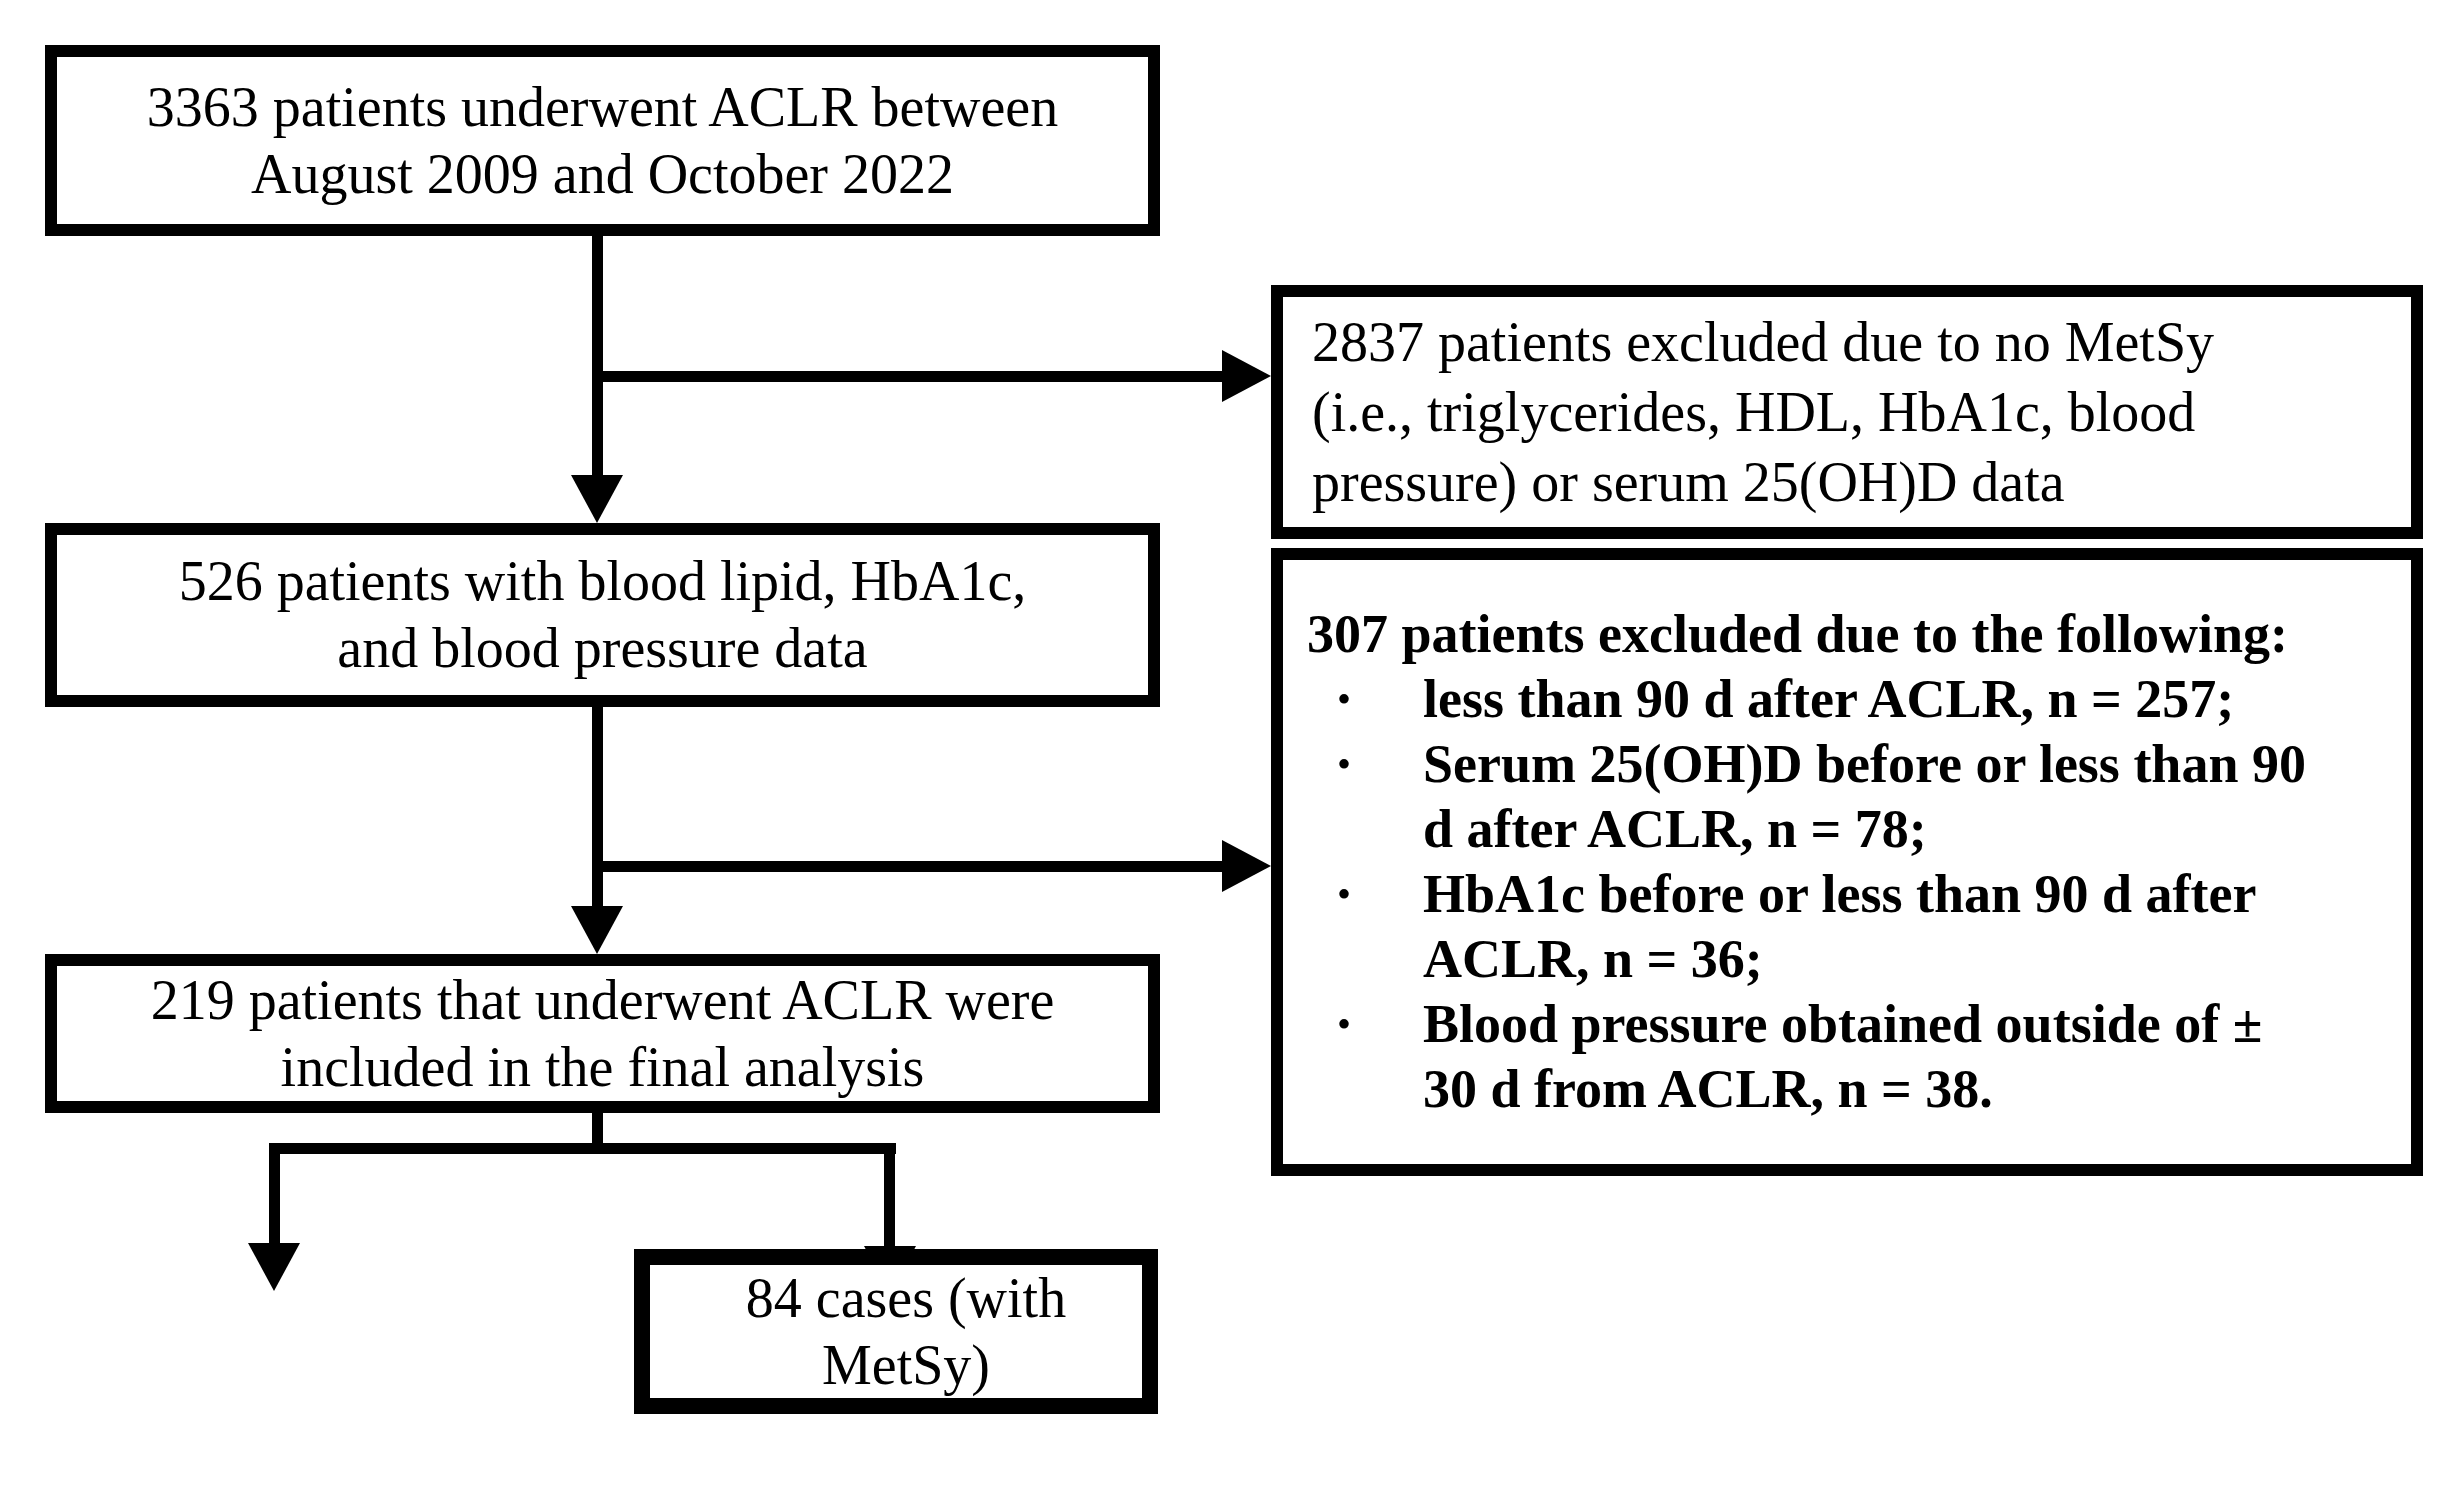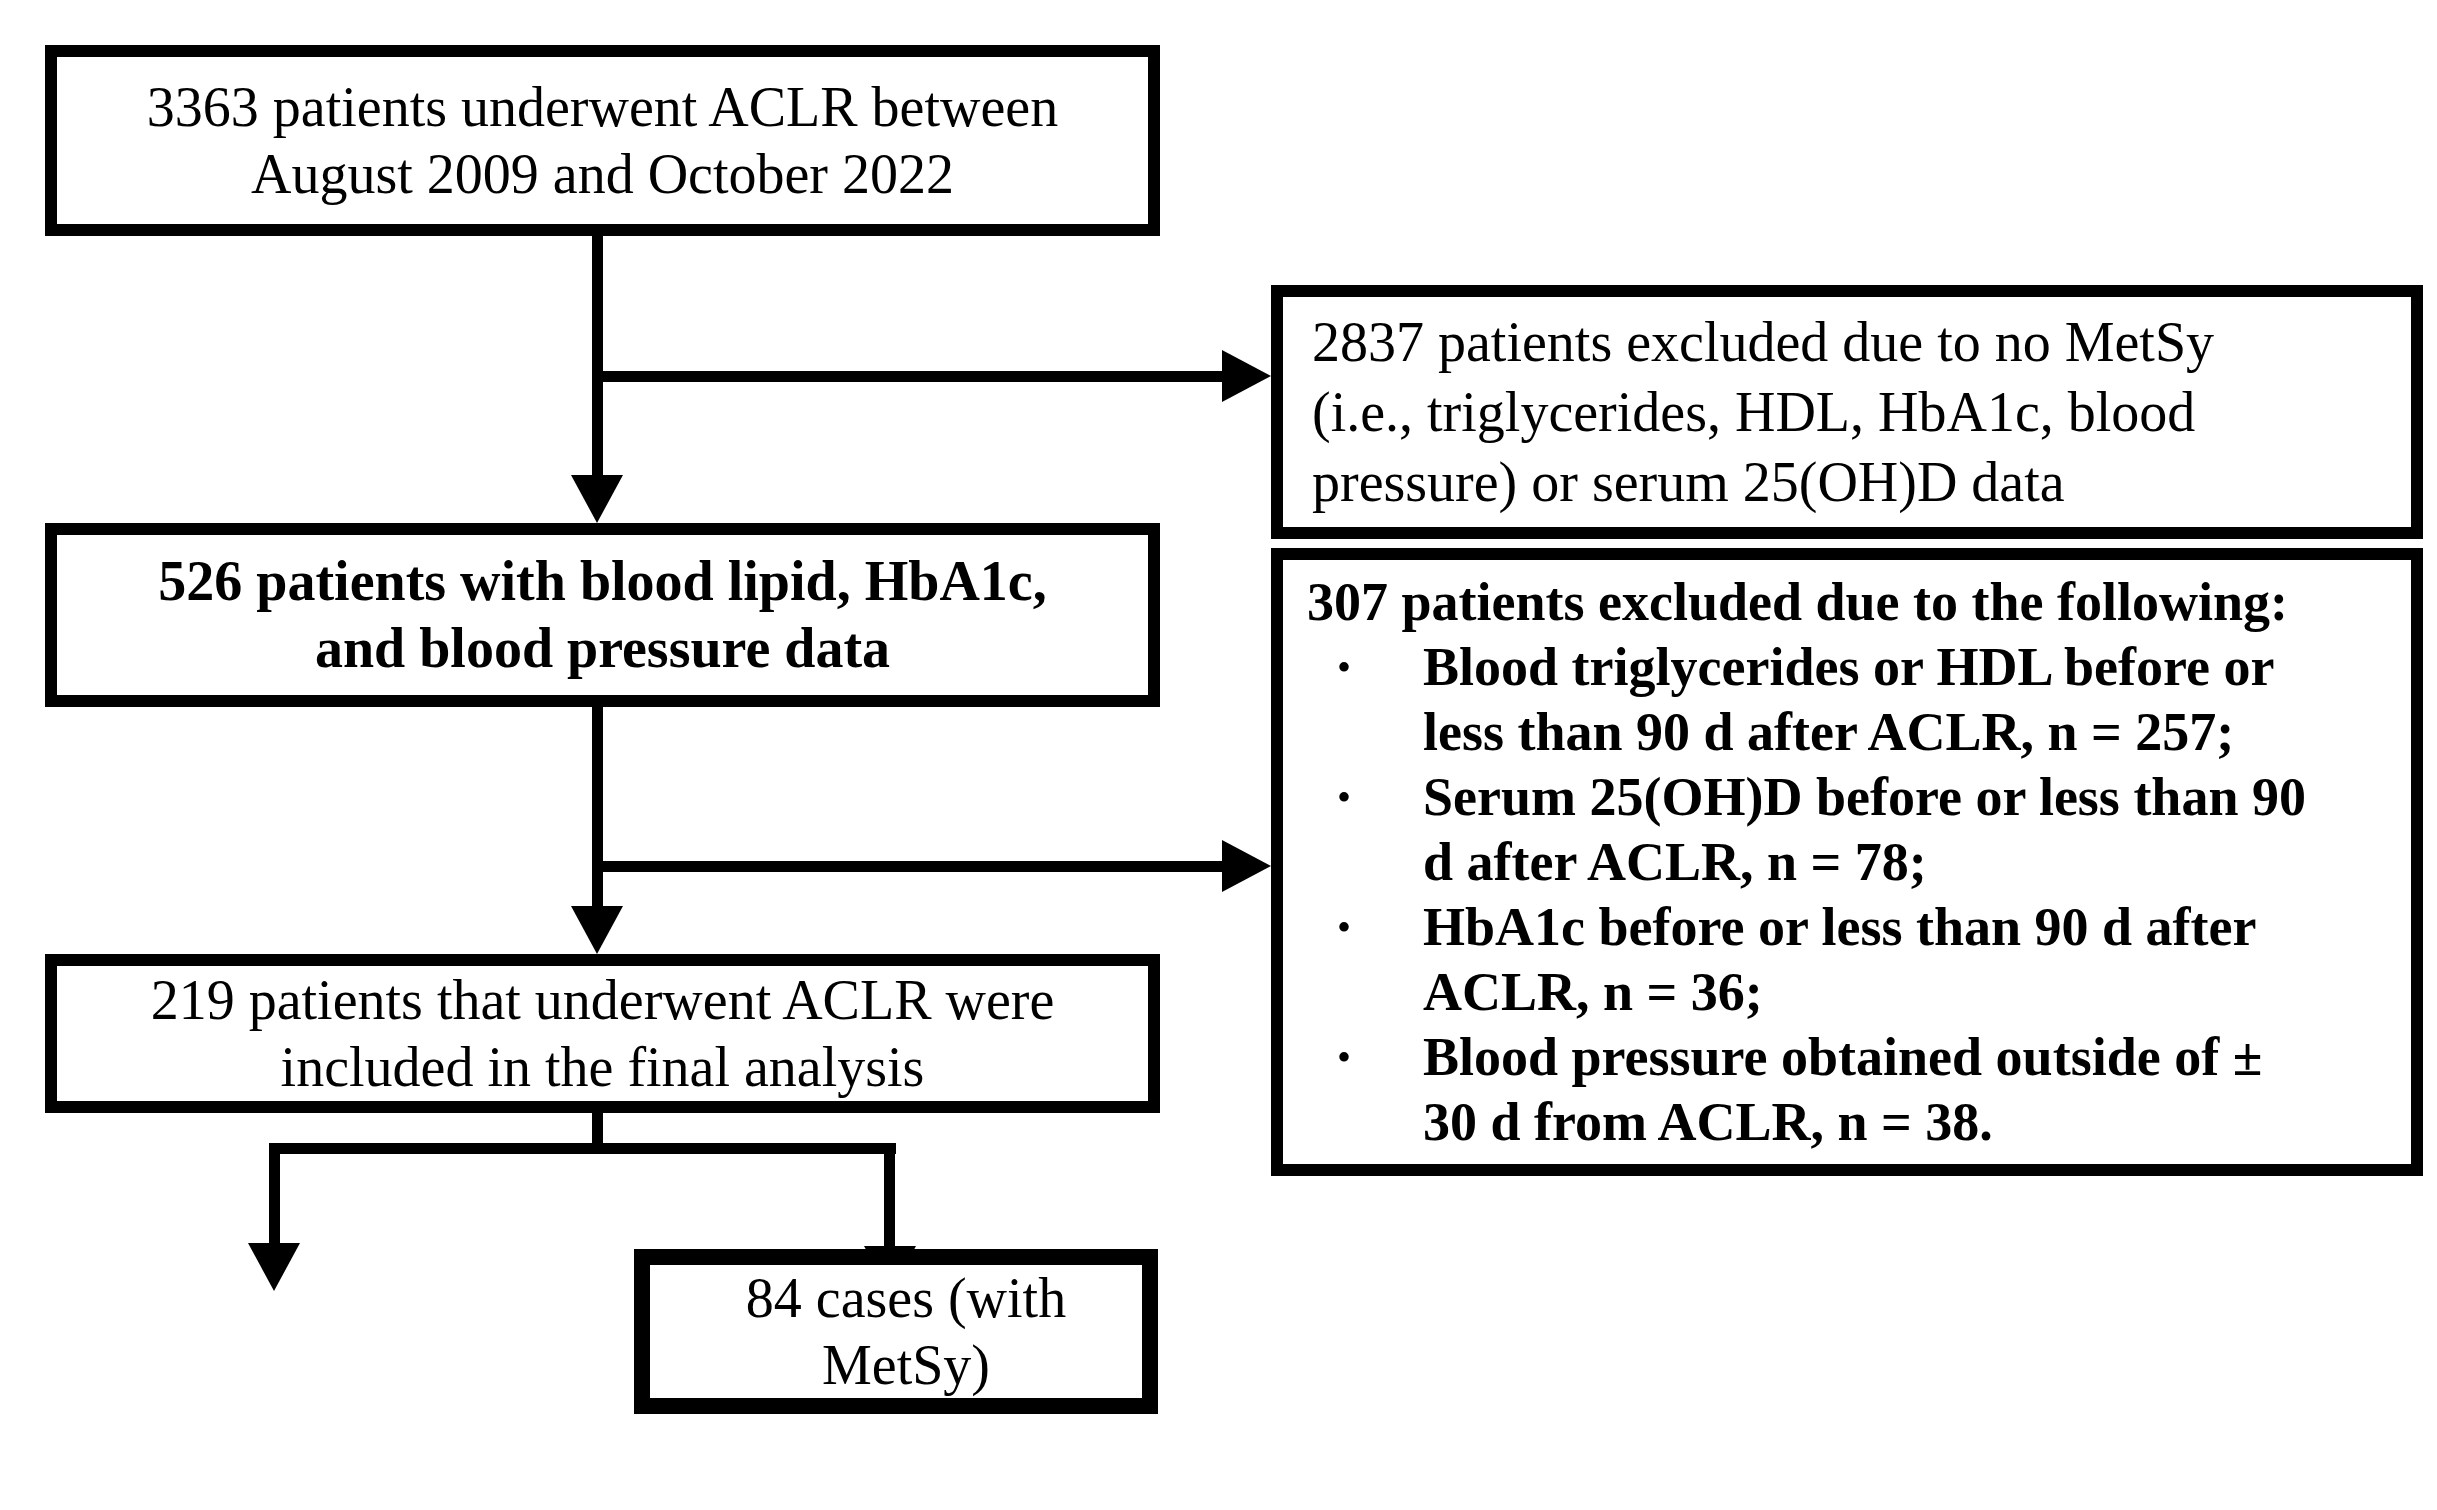--- a/index.html
+++ b/index.html
@@ -44,36 +44,35 @@
   <div class="arr-d" style="left:571px;top:475px;"></div>
   <div class="hline" style="left:592px;top:371px;width:632px;height:11px;"></div>
   <div class="arr-r" style="left:1222px;top:350px;"></div>
 
   <div class="box leftalign pad-l" style="left:1271px;top:251px;width:1152px;height:254px;">
     <div class="t2">2837 patients excluded due to no MetSy</div>
     <div class="t2">(i.e., triglycerides, HDL, HbA1c, blood</div>
     <div class="t2">pressure) or serum 25(OH)D data</div>
   </div>
 
-  <div class="box center" style="left:45px;top:523px;width:1115px;height:184px;font-weight:bold;">
+  <div class="box center" style="left:45px;top:523px;width:1115px;height:184px;">
     <div class="t">526 patients with blood lipid, HbA1c,</div>
     <div class="t">and blood pressure data</div>
   </div>
 
   <div class="vline" style="left:592px;top:707px;width:11px;height:200px;"></div>
   <div class="arr-d" style="left:571px;top:906px;"></div>
   <div class="hline" style="left:592px;top:861px;width:632px;height:11px;"></div>
   <div class="arr-r" style="left:1222px;top:840px;"></div>
 
   <div class="box leftalign" style="left:1271px;top:548px;width:1152px;height:628px;padding-left:24px;padding-right:6.4px;">
     <div class="t3">307 patients excluded due to the following:</div>
     <div class="b-item">
       <span class="b-dot">•</span>
       <div class="b-lines">
-        <div class="t3">Blood triglycerides or HDL before or</div>
         <div class="t3">less than 90 d after ACLR, n = 257;</div>
       </div>
     </div>
     <div class="b-item">
       <span class="b-dot">•</span>
       <div class="b-lines">
         <div class="t3">Serum 25(OH)D before or less than 90</div>
         <div class="t3">d after ACLR, n = 78;</div>
       </div>
     </div>

